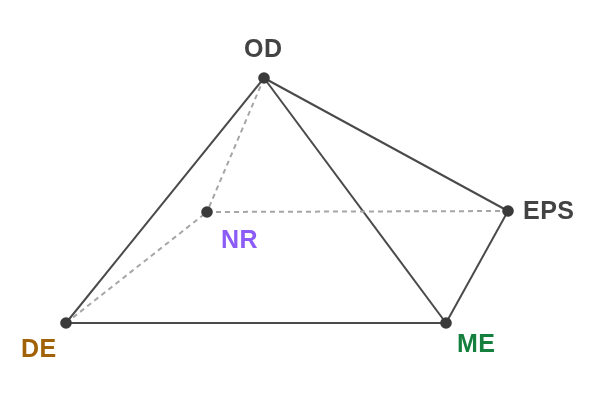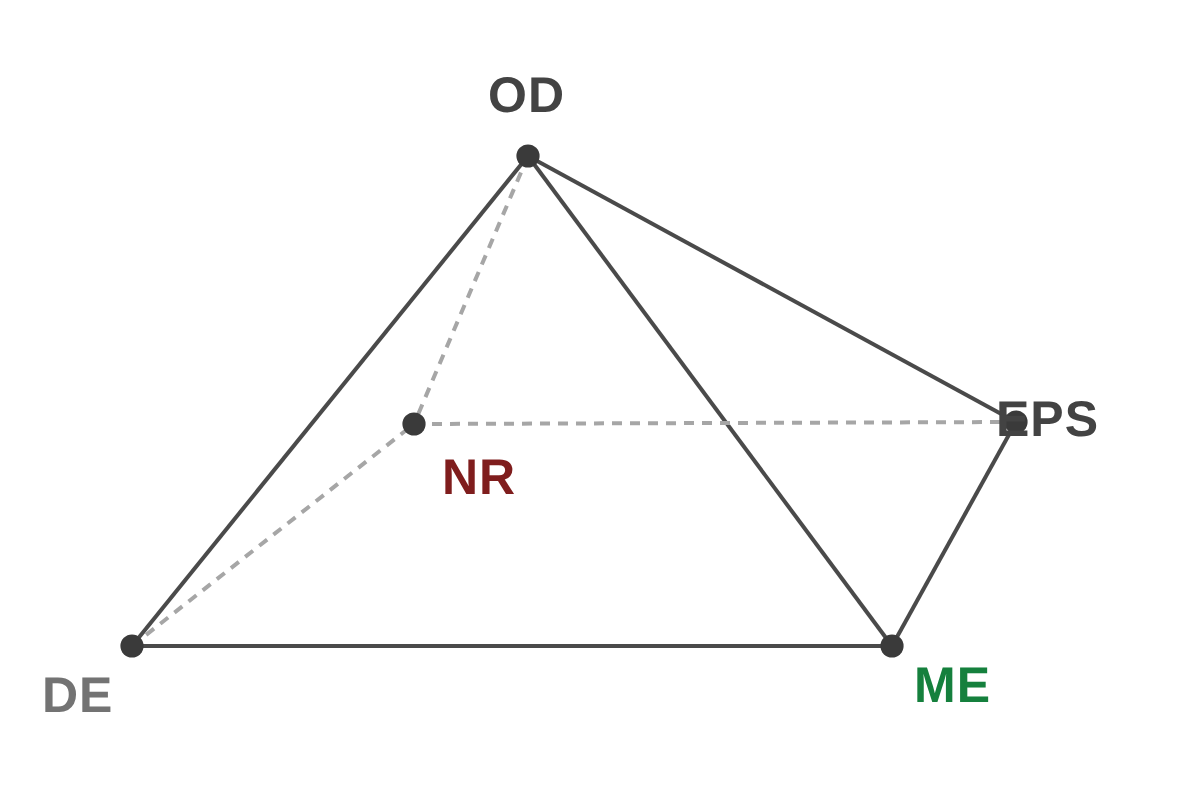--- a/index.html
+++ b/index.html
@@ -54,18 +54,18 @@
     <g id="node-layer">
         <circle cx="264" cy="78" r="5.8" fill="#3a3a3a"></circle>
         <circle cx="207" cy="212" r="5.8" fill="#3a3a3a"></circle>
         <circle cx="508" cy="211" r="5.8" fill="#3a3a3a"></circle>
         <circle cx="66" cy="323" r="5.8" fill="#3a3a3a"></circle>
         <circle cx="446" cy="323" r="5.8" fill="#3a3a3a"></circle>
       </g>
   </svg>
   <div id="label-layer">
       <div class="node-label" style="left: 244px; top: 36px; color: rgb(67, 67, 67); font-size: 25px;">OD</div>
-      <div class="node-label" style="left: 221px; top: 227px; color: #7f1d1d; font-size: 25px;">NR</div>
-      <div class="node-label" style="left: 498px; top: 198px; color: rgb(67, 67, 67); font-size: 25px;">EPS</div>
-      <div class="node-label" style="left: 21px; top: 336px; color: #737373; font-size: 25px;">DE</div>
+      <div class="node-label" style="left: 221px; top: 227px; color: #8b5cf6; font-size: 25px;">NR</div>
+      <div class="node-label" style="left: 523px; top: 198px; color: rgb(67, 67, 67); font-size: 25px;">EPS</div>
+      <div class="node-label" style="left: 21px; top: 336px; color: #a16207; font-size: 25px;">DE</div>
       <div class="node-label" style="left: 457px; top: 331px; color: #15803d; font-size: 25px;">ME</div>
     </div>
 </div>
 
 </body></html>

